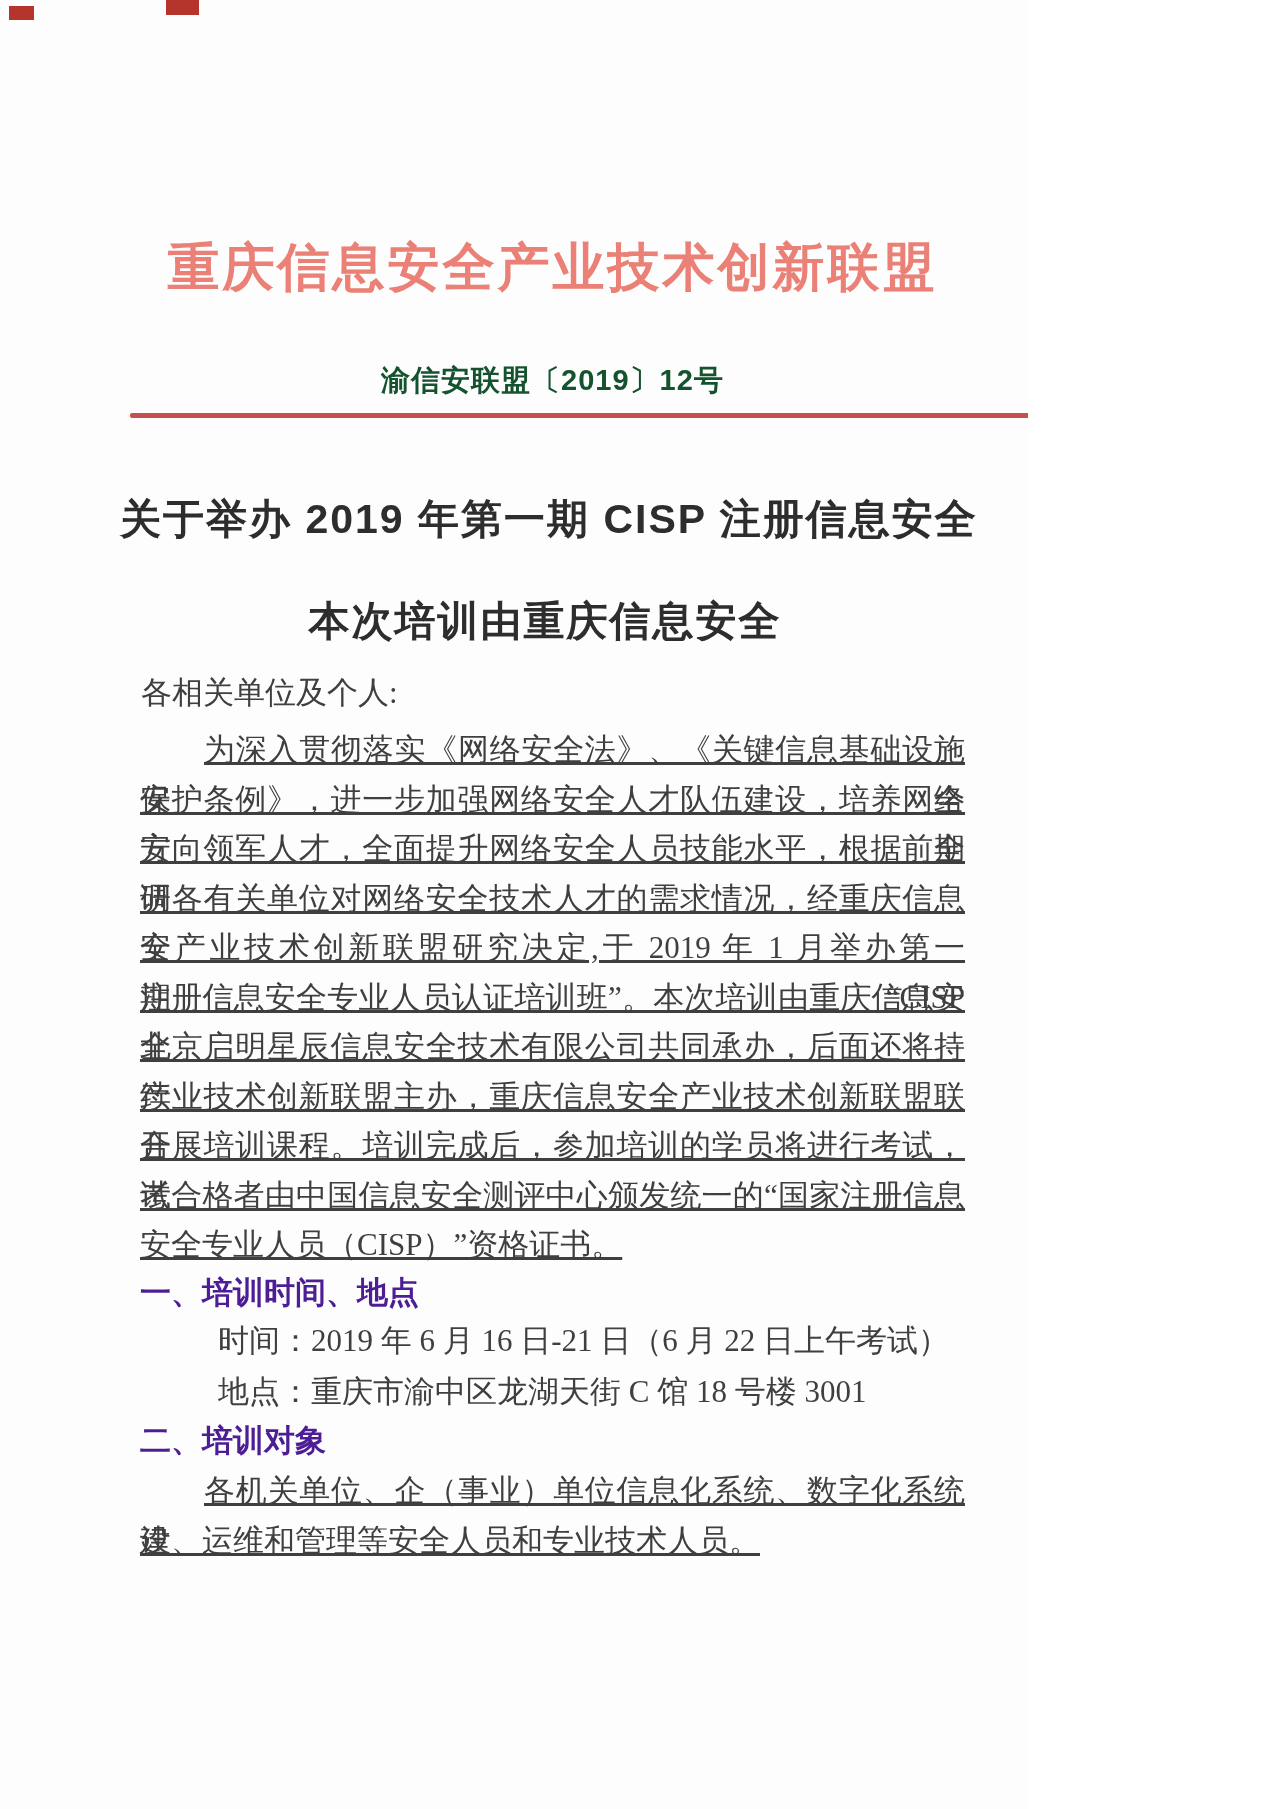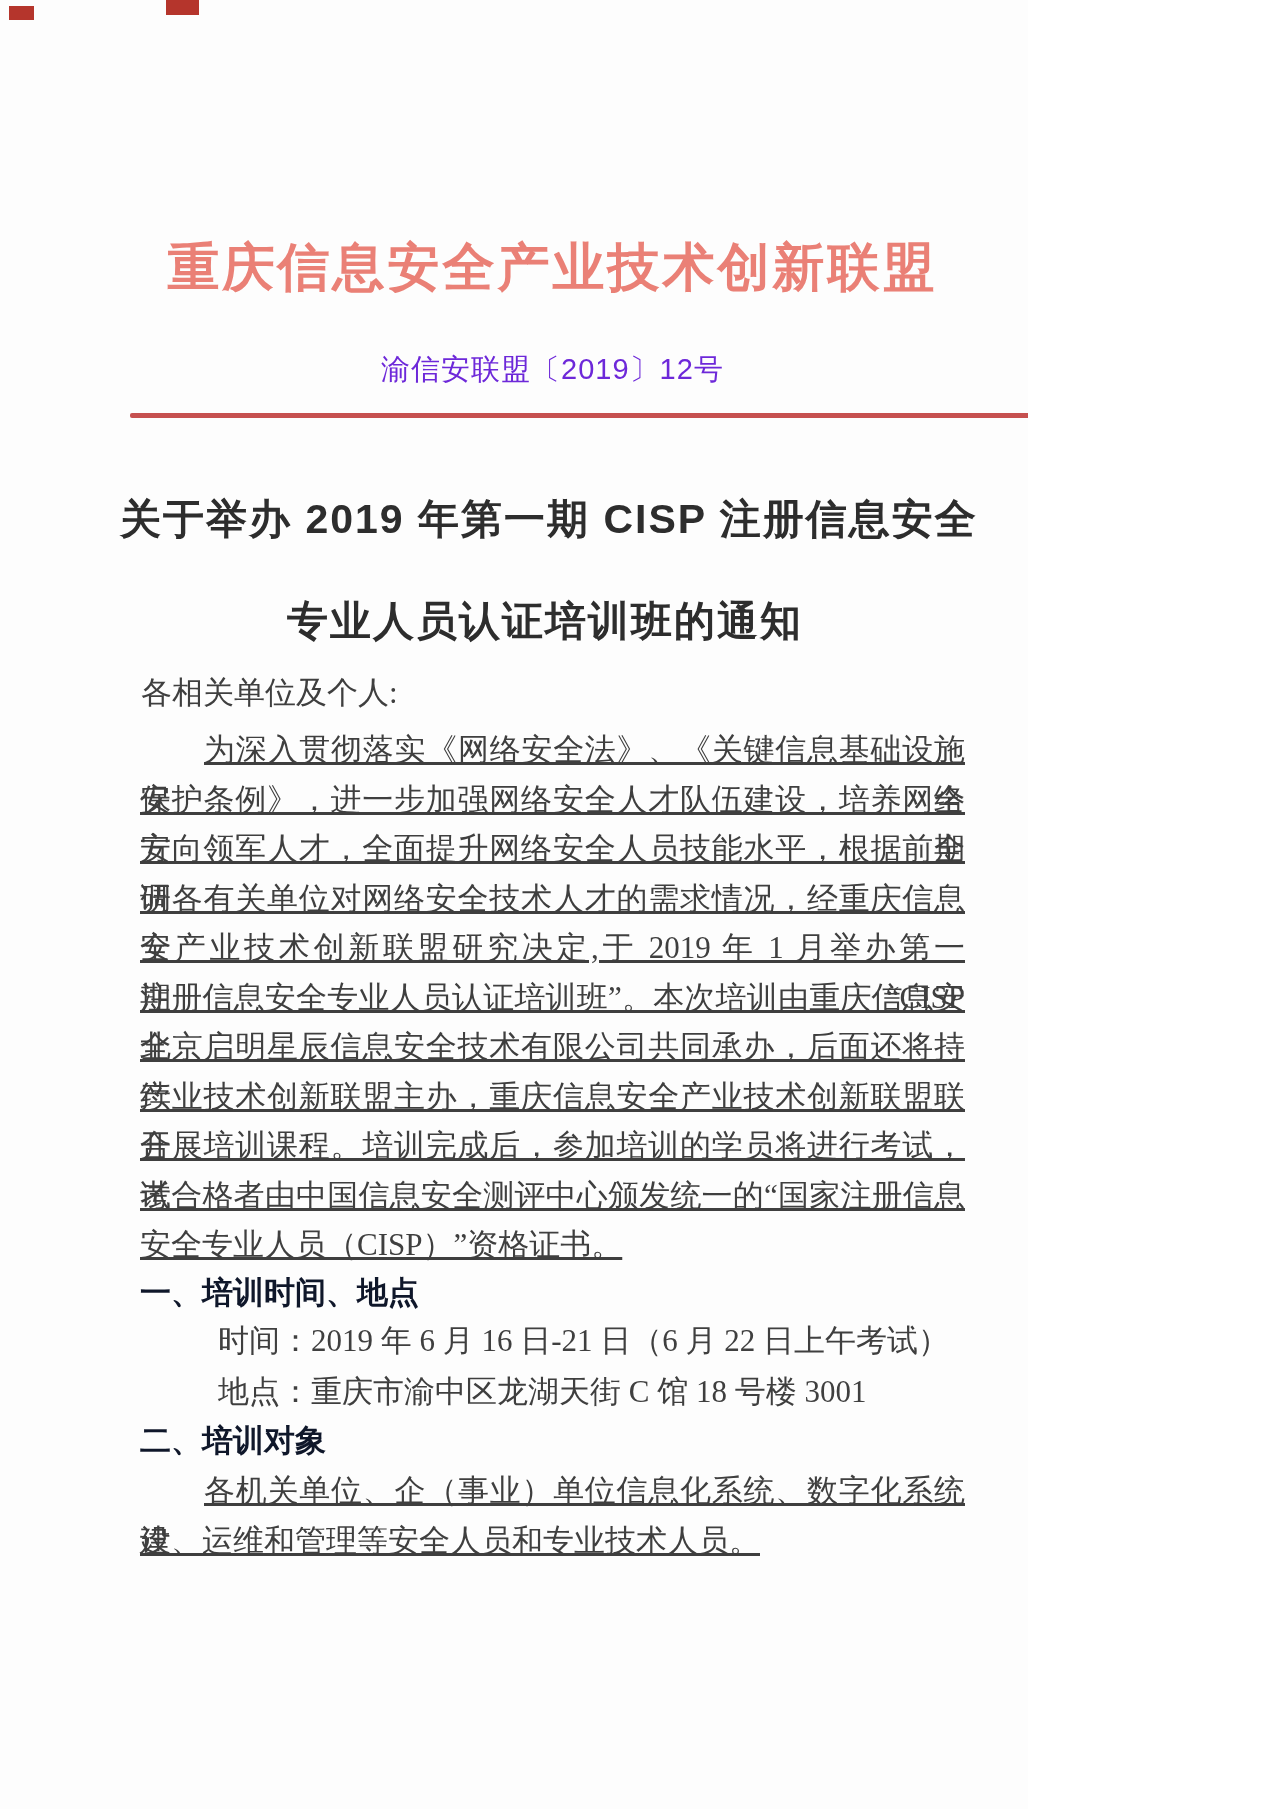--- a/index.html
+++ b/index.html
@@ -32,28 +32,28 @@
     font-family: "Liberation Sans", "DejaVu Sans", sans-serif;
     font-size: 52px;
     font-weight: bold;
     letter-spacing: 3px;
     color: #ea8076;
     white-space: nowrap;
   }
   .doc-number {
     position: absolute;
     left: 140px;
-    top: 350px;
+    top: 361px;
     width: 825px;
     text-align: center;
     font-family: "Liberation Sans", "DejaVu Sans", sans-serif;
     font-size: 29px;
-    font-weight: 400;
+    font-weight: 700;
     letter-spacing: 1px;
-    color: #6d28d9;
+    color: #14532d;
     white-space: nowrap;
   }
   .red-rule {
     position: absolute;
     left: 130px;
     top: 413px;
     width: 1020px;
     height: 5px;
     background: #c6504f;
     border-radius: 2px;
@@ -98,21 +98,21 @@
   }
   .jline.first { text-indent: 64px; }
   .jline.last { text-align-last: left; }
 
   .sec-heading {
     position: absolute;
     left: 140px;
     font-family: Liberation Serif, serif;
     font-size: 31px;
     font-weight: bold;
-    color: #0f172a;
+    color: #4c1d95;
     white-space: nowrap;
   }
   .sec1-heading { top: 1272px; }
   .sec2-heading { top: 1420px; }
 
   .detail-line {
     position: absolute;
     left: 140px;
     padding-left: 78px;
     font-size: 31px;
@@ -137,21 +137,21 @@
   <div class="scan-mark mark1"></div>
   <div class="scan-mark mark2"></div>
 
   <div class="org-title">重庆信息安全产业技术创新联盟</div>
 
   <div class="doc-number">渝信安联盟〔2019〕12号</div>
 
   <div class="red-rule"></div>
 
   <div class="main-title title-l1">关于举办 2019 年第一期 CISP 注册信息安全</div>
-  <div class="main-title title-l2">专业人员认证培训班的通知</div>
+  <div class="main-title title-l2">本次培训由重庆信息安全</div>
 
   <div class="salutation">各相关单位及个人:</div>
 
   <div class="para1">
     <div class="jline first">为深入贯彻落实《网络安全法》、《关键信息基础设施安全</div>
     <div class="jline">保护条例》，进一步加强网络安全人才队伍建设，培养网络安全</div>
     <div class="jline">方向领军人才，全面提升网络安全人员技能水平，根据前期调</div>
     <div class="jline">研各有关单位对网络安全技术人才的需求情况，经重庆信息安</div>
     <div class="jline">全产业技术创新联盟研究决定,于 2019 年 1 月举办第一期“CISP</div>
     <div class="jline">注册信息安全专业人员认证培训班”。本次培训由重庆信息安全</div>

